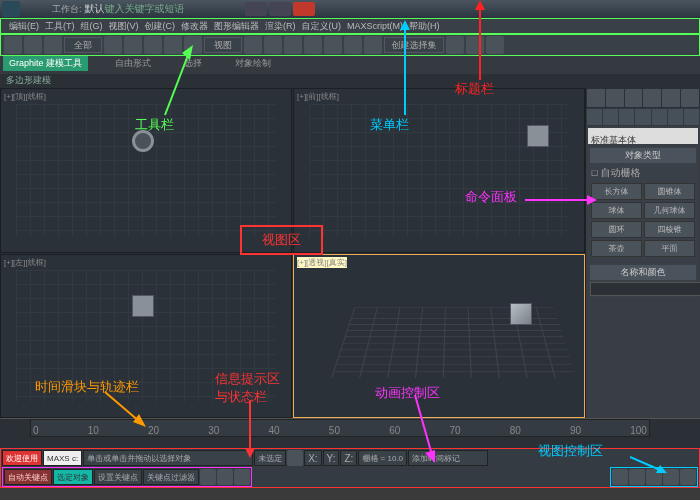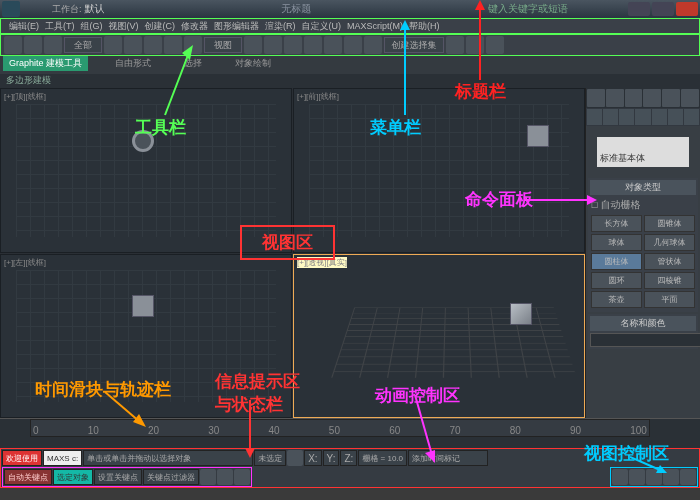--- a/index.html
+++ b/index.html
@@ -26,45 +26,44 @@
 .vp{background:#2a3138;border:1px solid #1a1f24;position:relative}
 .vp .lbl{position:absolute;top:2px;left:3px;color:#888;font-size:8px}
 .vp .grid{position:absolute;inset:15px;background-image:linear-gradient(#404850 1px,transparent 1px),linear-gradient(90deg,#404850 1px,transparent 1px);background-size:14px 14px;opacity:.4}
 .vp .pgrid{position:absolute;inset:30px 20px 25px 50px;background:linear-gradient(#555 1px,transparent 1px) 0 0/100% 10px,linear-gradient(90deg,#555 1px,transparent 1px) 0 0/25px 100%;transform:perspective(400px) rotateX(50deg);opacity:.5}
 .cube{position:absolute;width:22px;height:22px;background:#8a9098;border:1px solid #556}
 .cmdpanel{width:115px;background:#383e44;border-left:1px solid #222}
 .cp-icons{height:20px;background:#2a3036;display:flex;gap:1px;padding:1px}
 .cp-icons div{flex:1;background:#4a525a;border-radius:1px}
 .cp-icons2{height:18px;background:#323840;display:flex;gap:1px;padding:1px}
 .cp-icons2 div{flex:1;background:#465058}
-.cp-sel{height:24px;background:#ddd;margin:11px;font-size:9px;color:#333;padding:15px 3px}
+.cp-sel{height:16px;background:#ddd;margin:2px;font-size:9px;color:#333;padding:6px 3px}
 .cp-sec{background:#3a4048;margin:2px;padding:2px}
 .cp-hdr{background:#4a535c;color:#ccc;font-size:9px;text-align:center;padding:1px;margin-bottom:2px}
 .cp-row{display:flex;gap:2px;margin:2px 1px}
 .cp-btn{flex:1;background:#4a525a;color:#bbb;font-size:8px;text-align:center;padding:2px 0;border:1px solid #333}
 .cp-btn.act{background:#5a7a9a}
 .cp-chk{color:#aaa;font-size:8px;padding:1px}
 .timeline{height:30px;background:#2a3036;border-top:1px solid #555;position:relative}
 .tl-ruler{height:18px;background:#353b42;margin:0 50px 0 30px;position:relative;border:1px solid #222}
 .tl-ticks{display:flex;justify-content:space-between;padding:0 2px;color:#888;font-size:7px;position:absolute;bottom:0;left:0;right:0}
 .tl-slider{position:absolute;left:30px;top:2px;width:50px;height:12px;background:#556;color:#bbb;font-size:8px;text-align:center;border:1px solid #778}
 .statusbar{height:40px;background:#353b42;display:flex;flex-wrap:wrap;align-items:center;padding:1px;gap:1px;border:1px solid #f33}
 .sb-item{height:16px;background:#3a4249;border:1px solid #222;color:#aaa;font-size:8px;padding:1px 3px;display:flex;align-items:center}
 .sb-btn{width:16px;height:16px;background:#4a525a;border-radius:2px}
-.annot{position:absolute;font-size:17px;font-weight:bold;pointer-events:none;z-index:100}
+.annot{position:absolute;font-size:13px;font-weight:normal;pointer-events:none;z-index:100}
 .arrow{position:absolute;pointer-events:none;z-index:99}
 </style>
 </head>
 <body>
 
 <div class="titlebar">
   <div class="logo"></div>
   <span class="ws">工作台:</span>
   <span class="ws2">默认</span>
-  <span class="title">无标题</span>
   <span style="color:#7a8;font-size:10px;margin-right:60px">键入关键字或短语</span>
   <div class="winbtns">
     <div class="winbtn"></div>
     <div class="winbtn"></div>
     <div class="winbtn close"></div>
   </div>
 </div>
 
 <div class="menubar">
   <span>编辑(E)</span>
@@ -158,24 +157,20 @@
     <div class="cp-sec">
       <div class="cp-hdr">对象类型</div>
       <div class="cp-chk">☐ <span>自动栅格</span></div>
       <div class="cp-row">
           <div class="cp-btn">长方体</div>
           <div class="cp-btn">圆锥体</div>
         </div>
       <div class="cp-row">
           <div class="cp-btn">球体</div>
           <div class="cp-btn">几何球体</div>
-        </div>
-      <div class="cp-row">
-          <div class="cp-btn act">圆柱体</div>
-          <div class="cp-btn">管状体</div>
         </div>
       <div class="cp-row">
           <div class="cp-btn">圆环</div>
           <div class="cp-btn">四棱锥</div>
         </div>
       <div class="cp-row">
           <div class="cp-btn">茶壶</div>
           <div class="cp-btn">平面</div>
         </div>
     </div>
@@ -281,17 +276,17 @@
     <line x1="10" y1="0" x2="10" y2="50" stroke="#f33" stroke-width="2"></line>
     <polygon points="10,58 5,48 15,48" fill="#f33"></polygon>
   </svg>
 
 <div class="annot" style="color:#f3f;top:384px;left:375px">动画控制区</div>
 <svg class="arrow" style="top:395px;left:410px" width="30" height="70">
     <line x1="5" y1="0" x2="22" y2="60" stroke="#f3f" stroke-width="2"></line>
     <polygon points="25,68 15,58 25,55" fill="#f3f"></polygon>
   </svg>
 
-<div class="annot" style="color:#0cf;top:442px;left:584px">视图控制区</div>
+<div class="annot" style="color:#0cf;top:442px;left:538px">视图控制区</div>
 <svg class="arrow" style="top:455px;left:630px" width="40" height="20">
     <line x1="0" y1="2" x2="30" y2="15" stroke="#0cf" stroke-width="2"></line>
     <polygon points="37,18 26,18 30,10" fill="#0cf"></polygon>
   </svg>
 
 </body></html>

